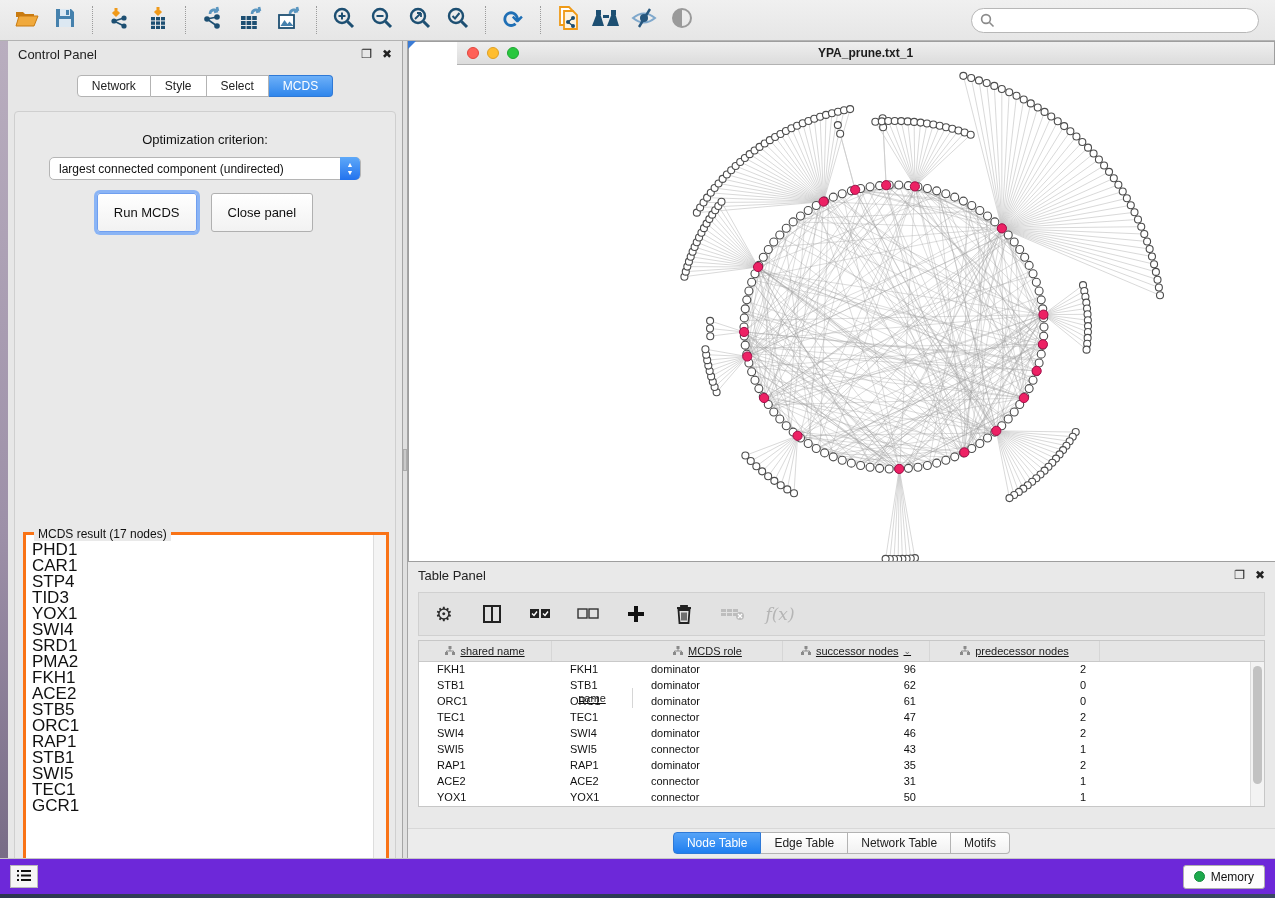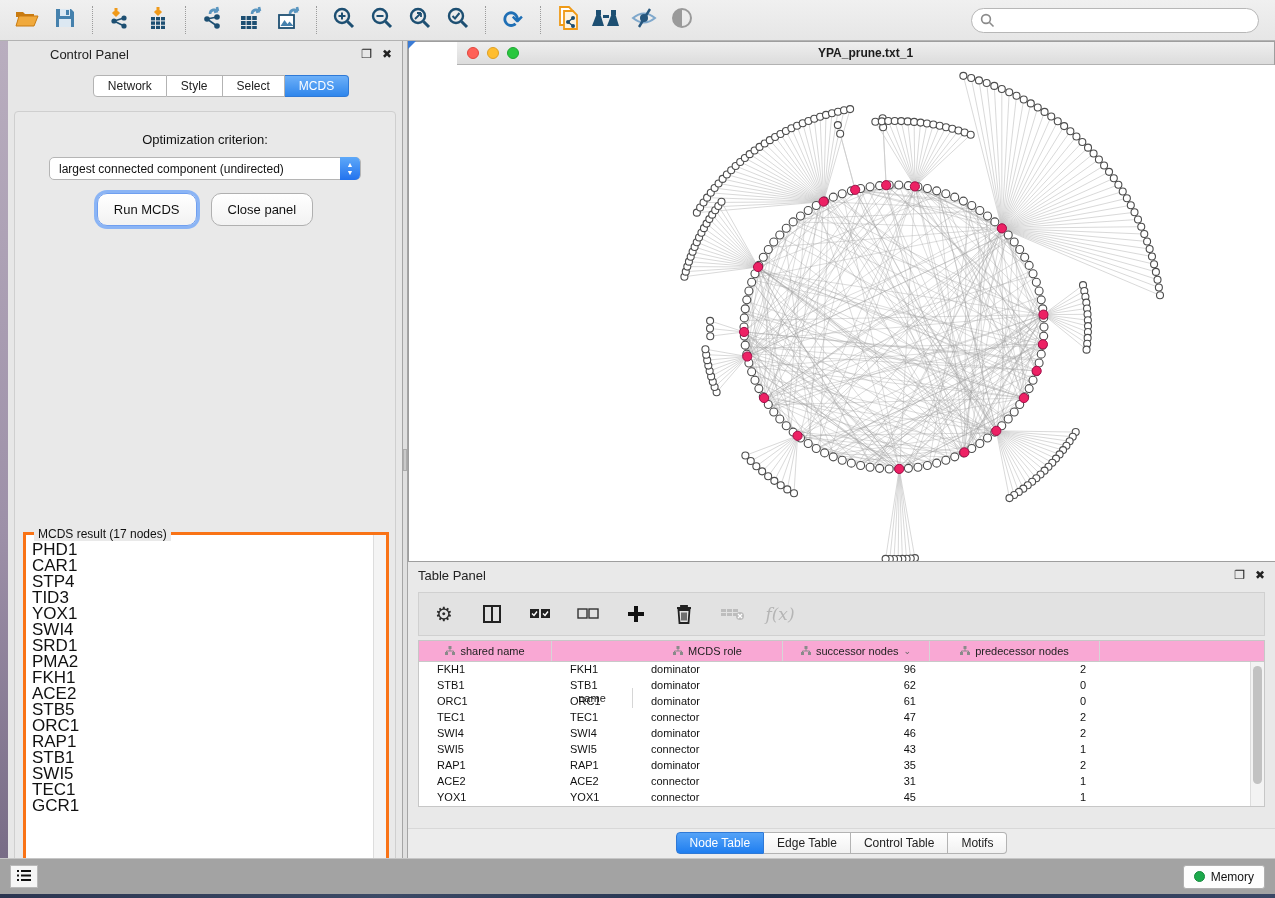--- a/index.html
+++ b/index.html
@@ -15,41 +15,41 @@
   .sep { width:1px; height:28px; border-left:1px dotted #9c9c9c; margin:0 8px; }
   .search-wrap { margin-left:auto; margin-right:8px; position:relative; }
   .search-input { width:288px; height:25px; border:1px solid #b7b7b7; border-radius:13px;
                   background:#fff; padding:0 10px 0 28px; font-size:12px; outline:none; }
   .search-icon { position:absolute; left:9px; top:5px; color:#8a8a8a; }
   .refresh-glyph { font-size:24px; color:#1f6fb5; font-weight:bold; line-height:1; }
 
   
   .left-strip { position:absolute; left:0; top:41px; width:8px; height:817px;
                 background:linear-gradient(#b9aebf,#9d90a8 60%,#786c86); }
-  .control-panel { position:absolute; left:8px; top:41px; width:394px; height:817px; background:#e7e7e7;padding-left:32px; }
+  .control-panel { position:absolute; left:8px; top:41px; width:394px; height:817px; background:#e7e7e7; }
   .cp-header { height:26px; display:flex; align-items:center; padding:0 10px; font-size:13px; color:#222; }
   .cp-header .spacer { flex:1; }
   .win-mini { font-size:12px; color:#222; margin-left:10px; cursor:default; }
   .cp-tabs { display:flex; justify-content:center; margin-top:8px; }
   .cp-tab { font-size:12px; padding:3px 14px; background:#fff; border:1px solid #b3b3b3; border-left:none; color:#222; }
   .cp-tab:first-child { border-left:1px solid #b3b3b3; border-radius:4px 0 0 4px; }
   .cp-tab:last-child { border-radius:0 4px 4px 0; }
   .cp-tab.active { background:linear-gradient(#6db0f8,#2f86ec); border-color:#2f79d6; color:#fff; }
   .cp-card { position:absolute; left:6px; top:70px; width:382px; height:755px;
              background:#e9e9e9; border:1px solid #cfcfcf; border-radius:4px; }
   .opt-label { text-align:center; font-size:13px; margin-top:20px; color:#111; }
   .selectbox { position:relative; margin:10px auto 0; width:312px; height:23px; background:#fff;
                border:1px solid #b5b5b5; border-radius:5px; font-size:12px; display:flex; align-items:center;
                padding-left:9px; }
   .selectbox .stepper { position:absolute; right:0; top:-1px; width:20px; height:23px; border-radius:0 5px 5px 0;
                background:linear-gradient(#5ea9f9,#2272ee); color:#fff; font-size:7px; line-height:1;
                display:flex; flex-direction:column; align-items:center; justify-content:center; gap:1px; }
   .btn-row { display:flex; justify-content:center; gap:14px; margin-top:13px; }
-  .mac-btn { height:33px; padding:0 16px; background:linear-gradient(#ffffff,#f2f2f2); border:1px solid #b0b0b0;
-             border-radius:10px; font-size:13px; color:#111; }
+  .mac-btn { height:39px; padding:0 16px; background:linear-gradient(#ffffff,#f2f2f2); border:1px solid #b0b0b0;
+             border-radius:3px; font-size:13px; color:#111; }
   .mac-btn.focused { box-shadow:0 0 0 3px rgba(88,152,252,.65); border-color:#6f9ff0; }
 
   .result-group { position:absolute; left:8px; top:420px; width:366px; height:370px;
                   border:3px solid #f97316; background:#fff; }
   .result-legend { position:absolute; left:8px; top:-8px; background:#e9e9e9; padding:0 4px; font-size:12px; color:#111; }
   .result-list { position:absolute; left:1px; top:5px; bottom:1px; right:13px; overflow:hidden;
                  font-size:17px; padding:2px 0 0 5px; }
   .result-list div { line-height:16px; }
   .result-scroll { position:absolute; right:0; top:0; bottom:0; width:13px; background:#f4f4f4; border-left:1px solid #ddd; }
 
@@ -73,40 +73,40 @@
 
   
   .table-panel { position:absolute; left:408px; top:562px; width:867px; height:296px; background:#e9e9e9; }
   .tp-header { height:26px; display:flex; align-items:center; padding:0 10px; font-size:13px; color:#222; }
   .tp-toolbar { position:absolute; left:10px; top:30px; width:847px; height:44px; background:#e2e2e2;
                 border:1px solid #d0d0d0; display:flex; align-items:center; padding-left:12px; gap:22px; }
   .tp-tool { width:26px; height:26px; display:flex; align-items:center; justify-content:center; }
   .gear-glyph { font-size:20px; color:#2b2b2b; line-height:1; }
   .fx-glyph { font-family:"DejaVu Serif",serif; font-style:italic; font-size:17px; color:#b5b5b5; }
   .tp-table { position:absolute; left:10px; top:78px; width:847px; height:167px; background:#fff; border:1px solid #c7c7c7; }
-  .tp-cols { display:flex; height:21px; background:#f9a8d4; border-bottom:1px solid #c9c9c9; }
+  .tp-cols { display:flex; height:21px; background:#e5e5e5; border-bottom:1px solid #c9c9c9;text-decoration:underline; }
   .tp-col { display:flex; align-items:center; justify-content:center; gap:5px; font-size:11px; color:#222;
             border-right:1px solid #d6d6d6; height:100%; }
   .tp-col .hier { color:#8a8a8a; }
   .tp-col .sort { font-size:9px; color:#666; }
   .tp-rows { position:absolute; left:0; top:21px; right:14px; bottom:0; overflow:hidden; }
   .tp-row { display:flex; height:16px; font-size:11px; color:#111; }
   .tp-cell { padding:1px 12px 0 18px; overflow:hidden; white-space:nowrap; }
   .tp-cell.num { text-align:right; padding-right:14px; }
   .tp-vscroll { position:absolute; right:0; top:21px; bottom:0; width:14px; background:#f3f3f3; border-left:1px solid #ddd; }
   .tp-vscroll .thumb { position:absolute; left:2px; top:4px; width:9px; height:118px; background:#c2c2c2; border-radius:5px; }
   .tp-tabs { position:absolute; left:0; right:0; top:266px; height:30px; background:#ececec; border-top:1px solid #d8d8d8;
              display:flex; justify-content:center; align-items:flex-start; padding-top:3px; }
   .tp-tab { font-size:12px; padding:3px 13px; background:linear-gradient(#ffffff,#f1f1f1); border:1px solid #b3b3b3; border-left:none; color:#222; }
   .tp-tab:first-child { border-left:1px solid #b3b3b3; border-radius:4px 0 0 4px; }
   .tp-tab:last-child { border-radius:0 4px 4px 0; }
   .tp-tab.active { background:linear-gradient(#55a3f7,#1f7ef0); border-color:#2f79d6; color:#fff; }
 
   
-  .status-bar { position:absolute; left:0; top:858px; width:1275px; height:36px; background:#a3a3a3;
+  .status-bar { position:absolute; left:0; top:858px; width:1275px; height:36px; background:#6d28d9;
                 border-top:1px solid #c6c6c6; display:flex; align-items:center; padding:0 10px; }
   .list-btn { width:28px; height:23px; background:#f6f6f6; border:1px solid #b9b9b9; display:flex; align-items:center; justify-content:center; }
   .memory-btn { margin-left:auto; height:24px; background:#fdfdfd; border:1px solid #b0b0b0; border-radius:3px;
                 display:flex; align-items:center; gap:6px; padding:0 10px; font-size:12px; color:#111; }
   .memory-dot { width:11px; height:11px; border-radius:50%; background:#1ca94c; border:1px solid #148a3c; }
   .bottom-strip { position:absolute; left:0; top:894px; width:1275px; height:4px;
                   background:linear-gradient(90deg,#2b3550,#3c4a66 30%,#22304c 60%,#3a4765); }
 </style>
 </head>
 <body>
@@ -1237,32 +1237,32 @@
             <div class="tp-cell" style="width: 133px;">ACE2</div>
             <div class="tp-cell" style="width: 81px;">ACE2</div>
             <div class="tp-cell" style="width: 150px;">connector</div>
             <div class="tp-cell num" style="width: 147px;">31</div>
             <div class="tp-cell num" style="width: 170px;">1</div>
           </div>
           <div class="tp-row">
             <div class="tp-cell" style="width: 133px;">YOX1</div>
             <div class="tp-cell" style="width: 81px;">YOX1</div>
             <div class="tp-cell" style="width: 150px;">connector</div>
-            <div class="tp-cell num" style="width: 147px;">45</div>
+            <div class="tp-cell num" style="width: 147px;">50</div>
             <div class="tp-cell num" style="width: 170px;">1</div>
           </div>
         </div>
       <div class="tp-vscroll">
           <div class="thumb"></div>
         </div>
     </div>
     <div class="tp-tabs" id="tp-tabs">
         <div class="tp-tab active">Node Table</div>
         <div class="tp-tab">Edge Table</div>
-        <div class="tp-tab">Control Table</div>
+        <div class="tp-tab">Network Table</div>
         <div class="tp-tab">Motifs</div>
       </div>
   </div>
 
   <div class="status-bar">
     <div class="list-btn">
       <span><svg width="16" height="13" viewBox="0 0 16 13">
             <g stroke="#111" stroke-width="2">
               <path d="M1 2 h2 M5 2 h10"></path>
               <path d="M1 6.5 h2 M5 6.5 h10"></path>

